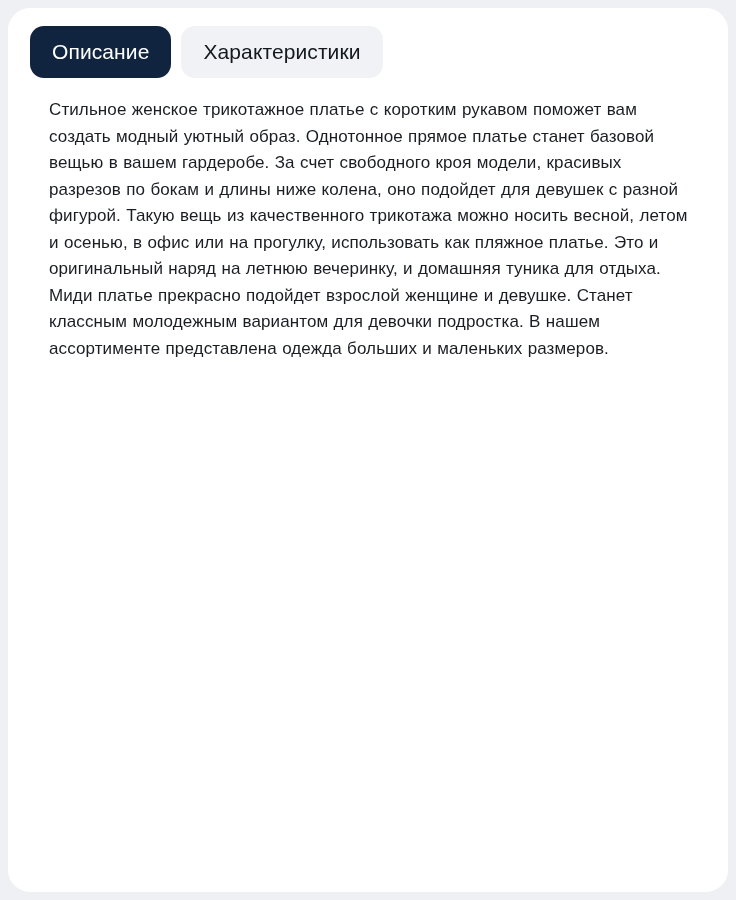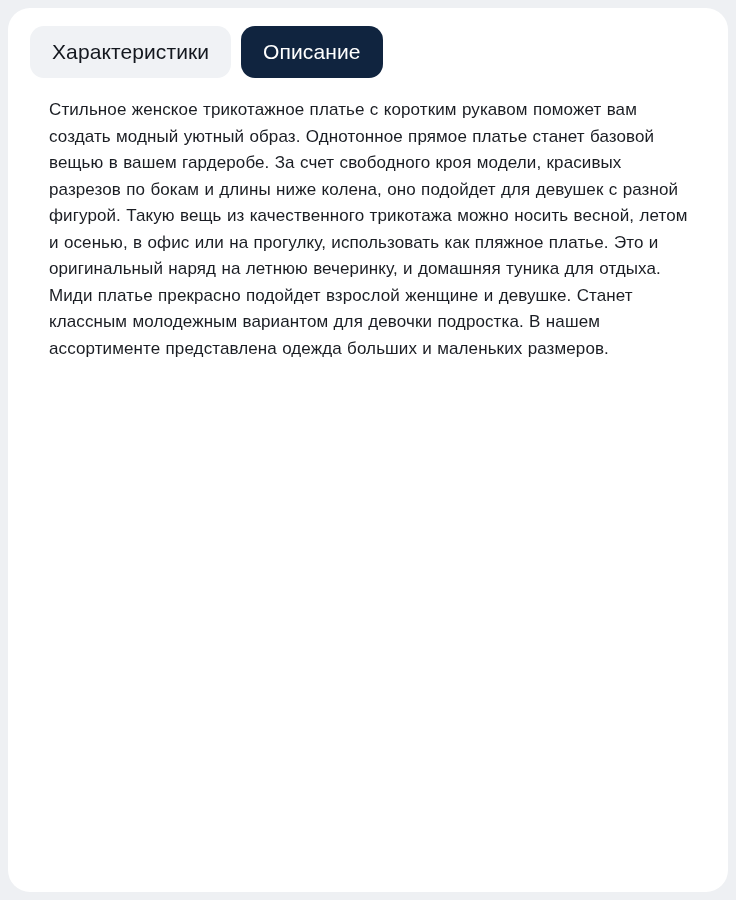--- a/index.html
+++ b/index.html
@@ -58,19 +58,19 @@
     text-align: left;
     word-spacing: 0.5px;
   }
 </style>
 </head>
 <body>
 
 <div class="card">
 
   <div class="tabs">
+    <button class="tab active">Описание</button>
     <button class="tab">Характеристики</button>
-    <button class="tab active">Описание</button>
   </div>
 
   <p class="description">Стильное женское трикотажное платье с коротким рукавом поможет вам создать модный уютный образ. Однотонное прямое платье станет базовой вещью в вашем гардеробе. За счет свободного кроя модели, красивых разрезов по бокам и длины ниже колена, оно подойдет для девушек с разной фигурой. Такую вещь из качественного трикотажа можно носить весной, летом и осенью, в офис или на прогулку, использовать как пляжное платье. Это и оригинальный наряд на летнюю вечеринку, и домашняя туника для отдыха. Миди платье прекрасно подойдет взрослой женщине и девушке. Станет классным молодежным вариантом для девочки подростка. В нашем ассортименте представлена одежда больших и маленьких размеров.</p>
 
 </div>
 
 </body></html>

